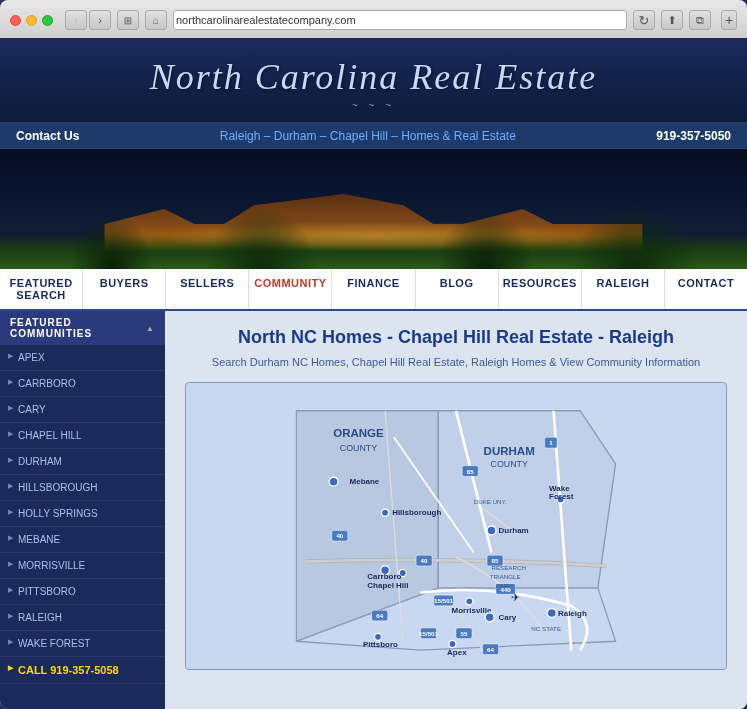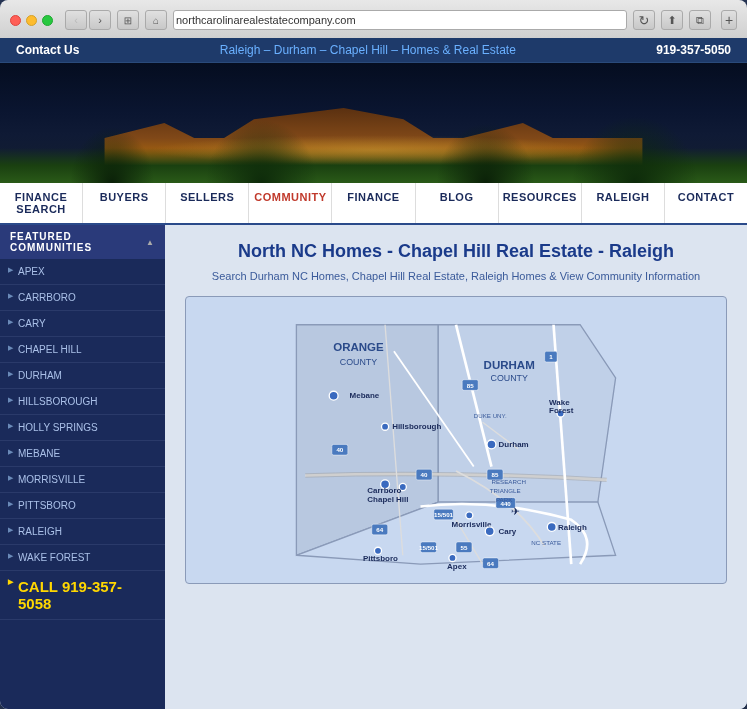--- a/index.html
+++ b/index.html
@@ -297,21 +297,21 @@
     .sidebar-item::before {
       content: '▶';
       position: absolute;
       left: 8px;
       font-size: 7px;
       color: #6a8ab8;
     }
     .sidebar-call {
       padding: 7px 10px 7px 18px;
       color: #ffd700;
-      font-size: 15px;
+      font-size: 11px;
       font-weight: bold;
       cursor: pointer;
       border-bottom: 1px solid #2a3a6a;
       position: relative;
     }
     .sidebar-call::before {
       content: '▶';
       position: absolute;
       left: 8px;
       font-size: 7px;
@@ -371,35 +371,39 @@
     <div class="window-btn">⌂</div>
     <div class="address-bar">northcarolinarealestatecompany.com</div>
     <div class="reload-btn">↻</div>
     <div class="share-btn">⬆</div>
     <div class="tabs-btn">⧉</div>
     <div class="plus-btn">+</div>
   </div>
 
   <div class="website">
 
+    <div class="site-header">
+      <div class="site-title">North Carolina Real Estate</div>
+      <div class="title-decoration"></div>
+    </div>
 
     <div class="contact-bar">
       <span class="contact-link">Contact Us</span>
       <span class="contact-center">Raleigh – Durham – Chapel Hill – Homes &amp; Real Estate</span>
       <span class="contact-phone">919-357-5050</span>
     </div>
 
     <div class="hero-image">
       <div class="hero-house"></div>
       <div class="hero-glow"></div>
       <div class="hero-trees"></div>
     </div>
 
     <div class="site-nav">
-      <div class="nav-item">FINANCE SEARCH</div>
+      <div class="nav-item">FEATURED SEARCH</div>
       <div class="nav-item">BUYERS</div>
       <div class="nav-item">SELLERS</div>
       <div class="nav-item active">COMMUNITY</div>
       <div class="nav-item">FINANCE</div>
       <div class="nav-item">BLOG</div>
       <div class="nav-item">RESOURCES</div>
       <div class="nav-item">RALEIGH</div>
       <div class="nav-item">CONTACT</div>
     </div>
 

